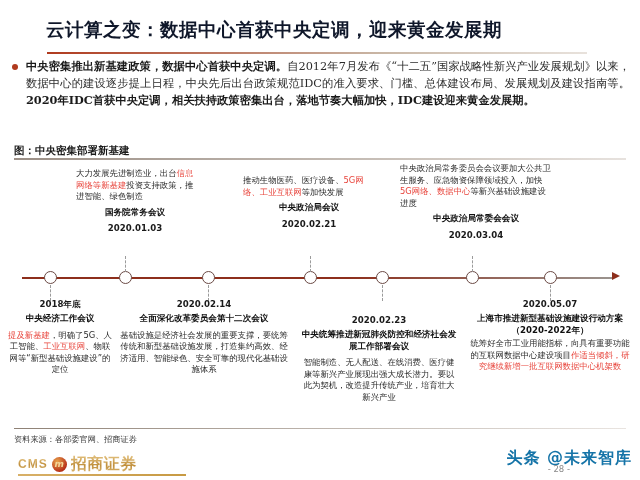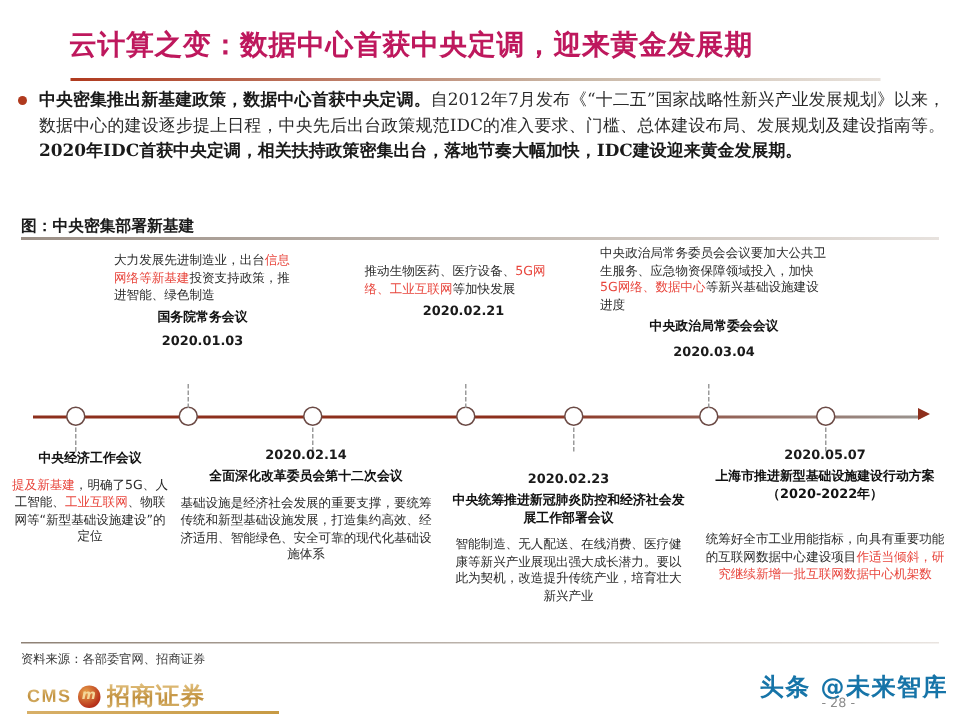--- a/index.html
+++ b/index.html
@@ -11,21 +11,21 @@
     overflow:hidden;
     color:#231f20;
   }
   .page{position:absolute;inset:0;}
 
   
   .header{position:absolute;left:0;top:8px;width:640px;height:44px;}
   .header-title{
     position:absolute;left:46px;top:9px;width:560px;
     font-size:18.5px;font-weight:bold;letter-spacing:.5px;
-    color:#be185d;
+    color:#0f172a;
     white-space:nowrap;
   }
   .header-rule{
     position:absolute;left:47px;top:44px;width:540px;height:2px;
     background:linear-gradient(to right,#b03a1e 0%,#c9b7a6 62%,#e8e2dc 100%);
   }
 
   
   .para-wrap{position:absolute;left:12px;top:58px;width:618px;}
   .bullet{
@@ -172,47 +172,49 @@
         <div class="stem down" style="left: 550px;"></div>
       </div>
     <div id="clusters-above">
         <div class="cluster" style="left: 76px; top: 168px; width: 118px;">
           <div class="c-body center"><span>大力发展先进制造业，出台</span><span class="hl">信息网络等新基建</span><span>投资支持政策，推进智能、绿色制造</span></div>
           <div class="c-name" style="margin-top:4px">国务院常务会议</div>
           <div class="c-date" style="margin-top:4px">2020.01.03</div>
         </div>
         <div class="cluster" style="left: 243px; top: 175px; width: 132px;">
           <div class="c-body center"><span>推动生物医药、医疗设备、</span><span class="hl">5G网络、工业互联网</span><span>等加快发展</span></div>
+          <div class="c-name" style="margin-top:4px">中央政治局会议</div>
           <div class="c-date" style="margin-top:4px">2020.02.21</div>
         </div>
         <div class="cluster" style="left: 400px; top: 163px; width: 152px;">
           <div class="c-body center"><span>中央政治局常务委员会会议要加大公共卫生服务、应急物资保障领域投入，加快</span><span class="hl">5G网络、数据中心</span><span>等新兴基础设施建设进度</span></div>
           <div class="c-name" style="margin-top:4px">中央政治局常委会会议</div>
           <div class="c-date" style="margin-top:4px">2020.03.04</div>
         </div>
       </div>
     <div id="clusters-below">
         <div class="cluster" style="left: 8px; top: 298px; width: 104px;">
+          <div class="c-date">2018年底</div>
           <div class="c-name" style="margin-top:3px">中央经济工作会议</div>
           <div class="c-body" style="margin-top:5px"><span class="hl">提及新基建</span><span>，明确了5G、人工智能、</span><span class="hl">工业互联网</span><span>、物联网等“新型基础设施建设”的定位</span></div>
         </div>
         <div class="cluster" style="left: 120px; top: 298px; width: 168px;">
           <div class="c-date">2020.02.14</div>
           <div class="c-name" style="margin-top:3px">全面深化改革委员会第十二次会议</div>
           <div class="c-body" style="margin-top:5px"><span>基础设施是经济社会发展的重要支撑，要统筹传统和新型基础设施发展，打造集约高效、经济适用、智能绿色、安全可靠的现代化基础设施体系</span></div>
         </div>
         <div class="cluster" style="left: 300px; top: 298px; width: 158px; margin-top: 16px;">
           <div class="c-date">2020.02.23</div>
           <div class="c-name" style="margin-top:3px">中央统筹推进新冠肺炎防控和经济社会发展工作部署会议</div>
           <div class="c-body" style="margin-top:5px"><span>智能制造、无人配送、在线消费、医疗健康等新兴产业展现出强大成长潜力。要以此为契机，改造提升传统产业，培育壮大新兴产业</span></div>
         </div>
         <div class="cluster" style="left: 470px; top: 298px; width: 160px;">
           <div class="c-date">2020.05.07</div>
           <div class="c-name" style="margin-top:3px">上海市推进新型基础设施建设行动方案（2020-2022年）</div>
-          <div class="c-body" style="margin-top:18px"><span>统筹好全市工业用能指标，向具有重要功能的互联网数据中心建设项目</span><span class="hl">作适当倾斜，研究继续新增一批互联网数据中心机架数</span></div>
+          <div class="c-body" style="margin-top:2px"><span>统筹好全市工业用能指标，向具有重要功能的互联网数据中心建设项目</span><span class="hl">作适当倾斜，研究继续新增一批互联网数据中心机架数</span></div>
         </div>
       </div>
   </div>
 
   <div class="foot-rule"></div>
   <div class="source">资料来源：各部委官网、招商证券</div>
 
   <div class="logo">
     <span class="logo-cms">CMS</span>
     <span class="logo-seal">m</span>

